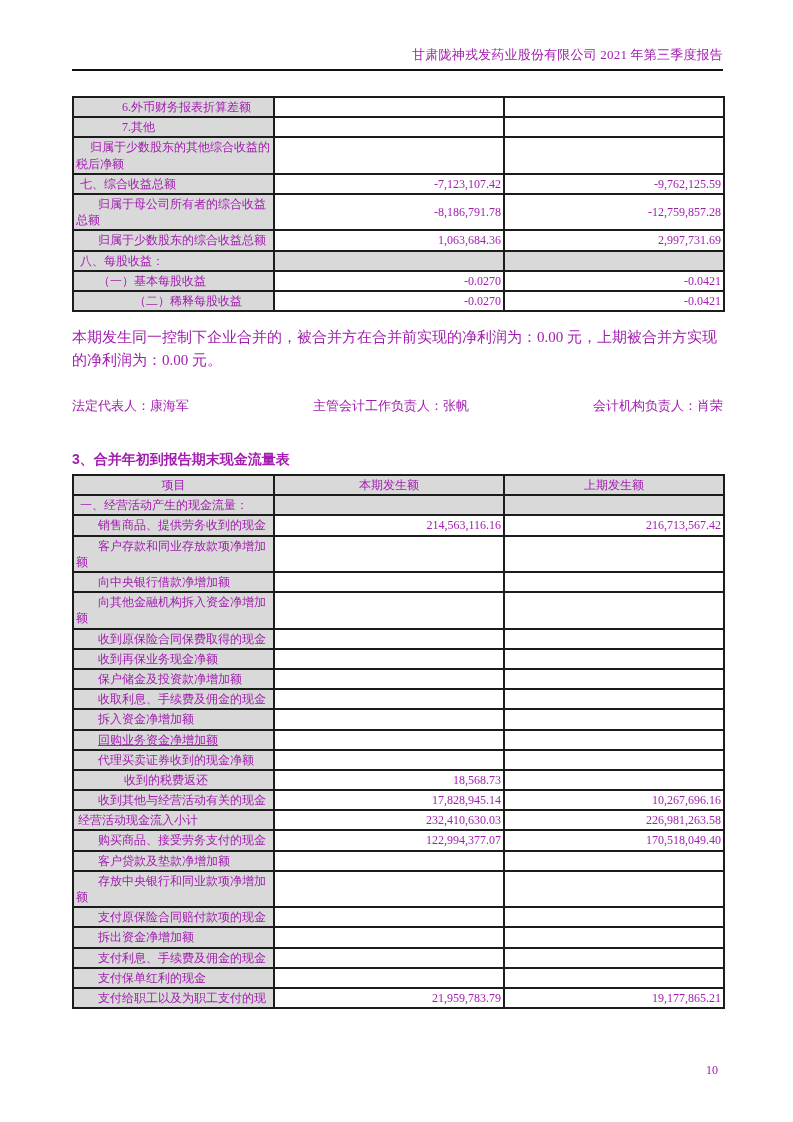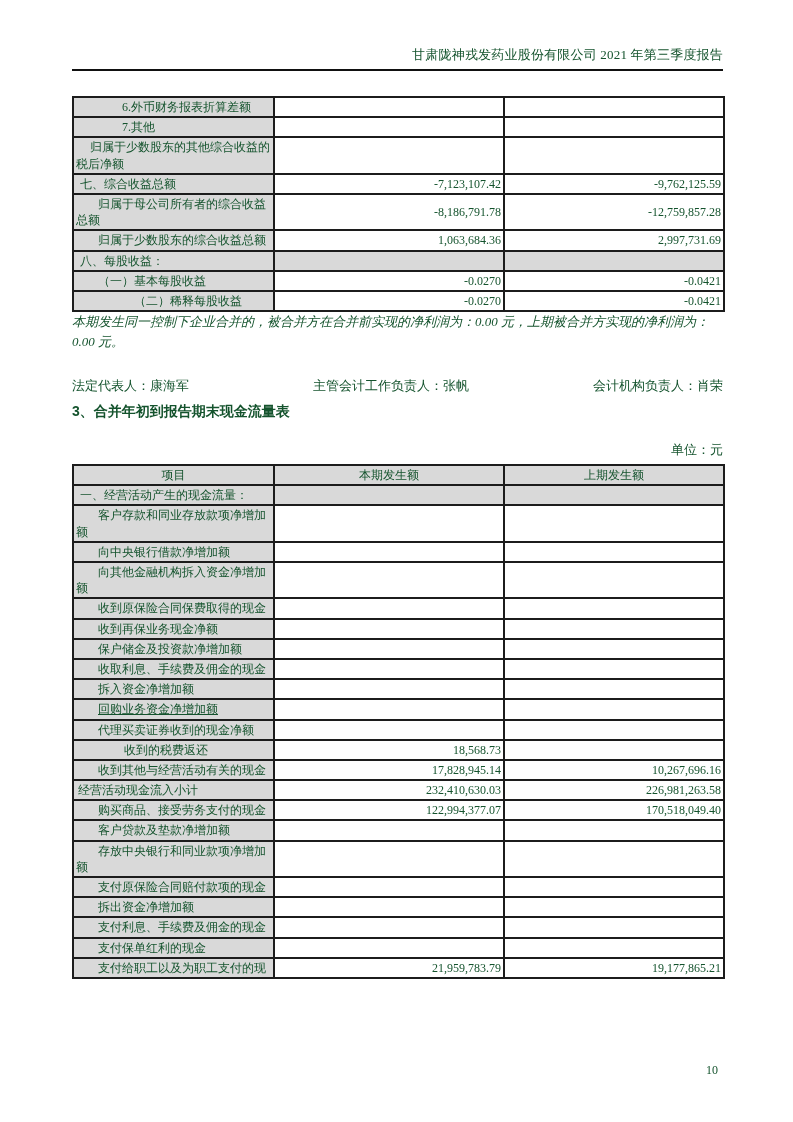--- a/index.html
+++ b/index.html
@@ -2,21 +2,21 @@
 <html><head>
 <meta charset="utf-8">
 <style>
   * { margin:0; padding:0; box-sizing:border-box; }
   html,body { background:#ffffff; }
   .page {
     position:relative;
     width:793px; height:1122px;
     margin:0 auto;
     background:#ffffff;
-    color:#14532d;
+    color:#a21caf;
     font-family:"Liberation Serif","DejaVu Serif",serif;
     overflow:hidden;
   }
   .content { position:absolute; left:72px; top:0; width:651px; }
 
   .running-head {
     padding-top:46px;
     text-align:right;
     font-size:13px;
     letter-spacing:0.2px;
@@ -41,31 +41,31 @@
     background:#d9d9d9;
     font-weight:normal;
     text-align:center;
   }
   .fin-table td.lbl { background:#d9d9d9; text-align:left; }
   .fin-table td.val { background:#ffffff; text-align:right; }
   .fin-table tr.section td.val { background:#d9d9d9; }
 
   .tbl-income { margin-top:25px; }
 
-  .note { font-size:13px; line-height:1.5;font-style:italic; }
+  .note { margin-top:14px; font-size:15px; line-height:1.5; }
 
   .signatures {
     margin-top:26px;
     display:flex;
     justify-content:space-between;
     font-size:13px;
   }
 
   .sec-title {
-    margin-top:8px;
+    margin-top:36px;
     font-family:"Liberation Sans","DejaVu Sans",sans-serif;
     font-weight:bold;
     font-size:14px;
   }
   .unit { margin-top:20px; text-align:right; font-size:13px; }
   .tbl-cashflow { margin-top:5px; }
 
   .pageno {
     position:absolute;
     right:75px; bottom:44px;
@@ -141,21 +141,20 @@
     <p class="note">本期发生同一控制下企业合并的，被合并方在合并前实现的净利润为：0.00 元，上期被合并方实现的净利润为：0.00 元。</p>
 
     <div class="signatures">
       <span>法定代表人：康海军</span>
       <span>主管会计工作负责人：张帆</span>
       <span>会计机构负责人：肖荣</span>
     </div>
 
     <h3 class="sec-title">3、合并年初到报告期末现金流量表</h3>
 
-    <div class="unit">单位：元</div>
 
     <table class="fin-table tbl-cashflow">
       <colgroup>
         <col style="width:201px">
           <col style="width:230px">
           <col style="width:220px">
       </colgroup>
       <thead>
           <tr id="cashflow-head">
             <th>项目</th>
@@ -163,20 +162,25 @@
             <th>上期发生额</th>
           </tr>
         </thead>
       <tbody id="cashflow-body">
           <tr class="section">
             <td class="lbl" style="text-indent: 4px;">一、经营活动产生的现金流量：</td>
             <td class="val"></td>
             <td class="val"></td>
           </tr>
           <tr>
+            <td class="lbl" style="text-indent: 22px;">销售商品、提供劳务收到的现金</td>
+            <td class="val">214,563,116.16</td>
+            <td class="val">216,713,567.42</td>
+          </tr>
+          <tr>
             <td class="lbl" style="text-indent: 22px; margin-left: 48px;">客户存款和同业存放款项净增加额</td>
             <td class="val"></td>
             <td class="val"></td>
           </tr>
           <tr>
             <td class="lbl" style="text-indent: 22px;">向中央银行借款净增加额</td>
             <td class="val"></td>
             <td class="val"></td>
           </tr>
           <tr>

